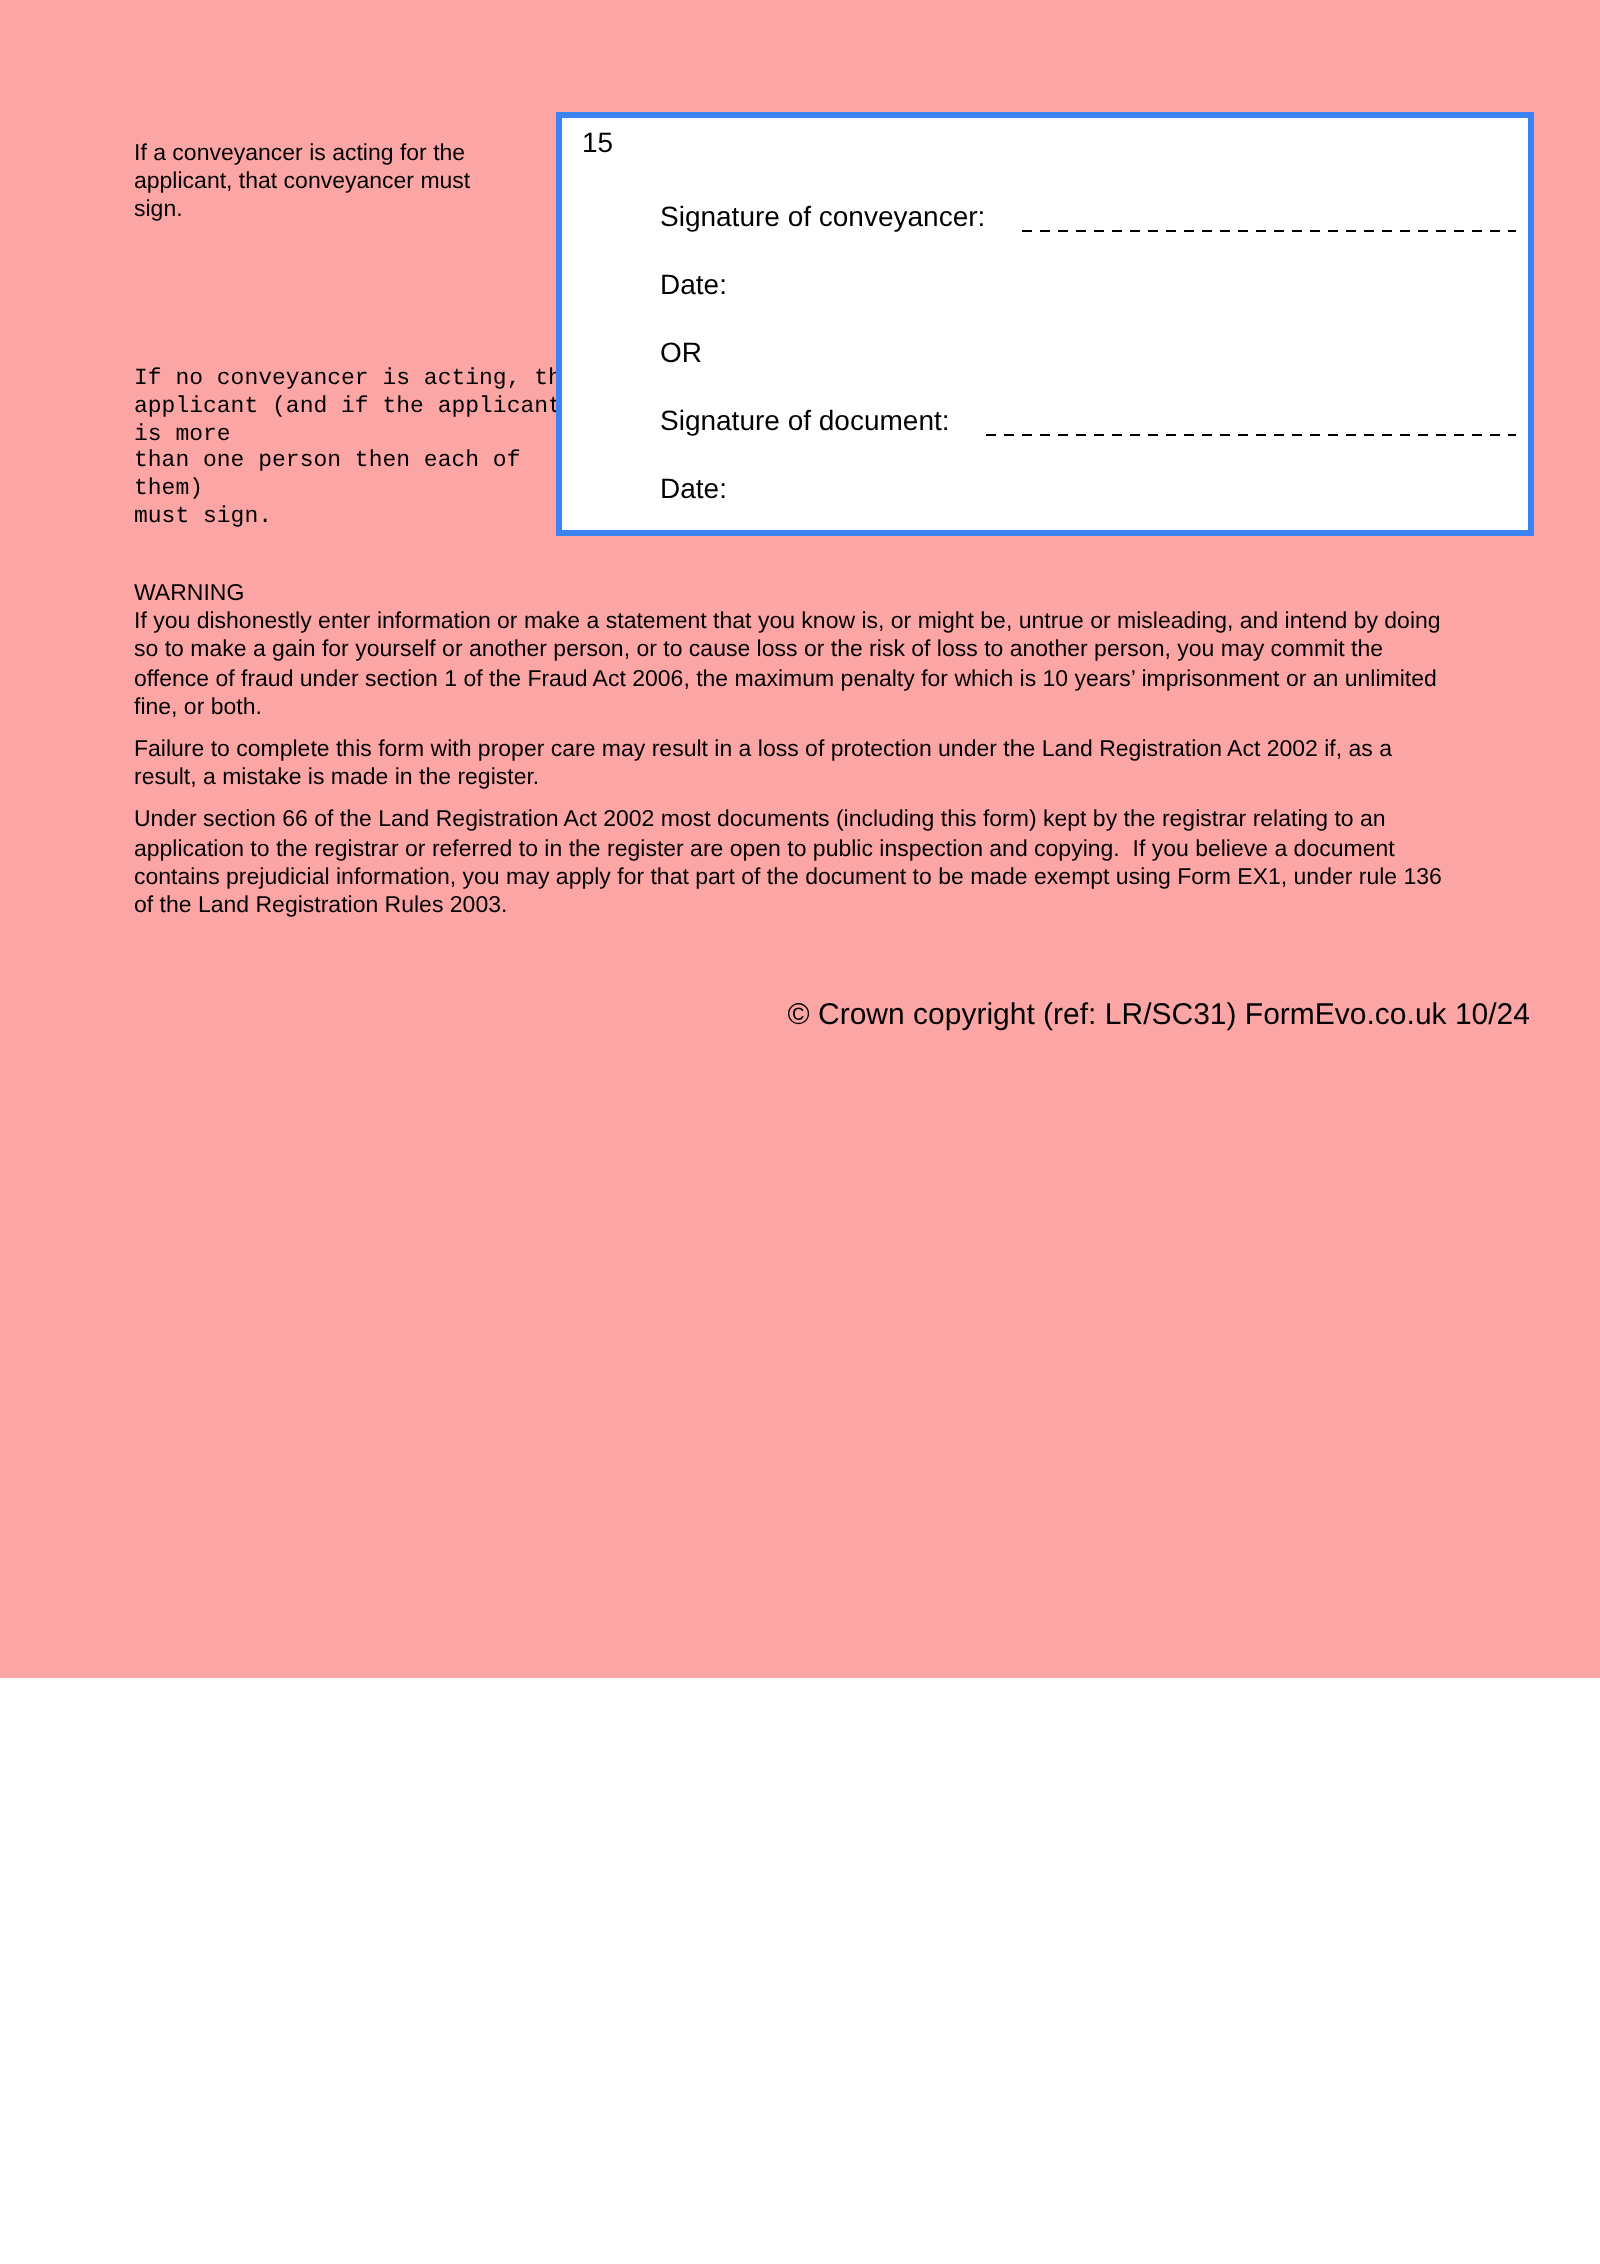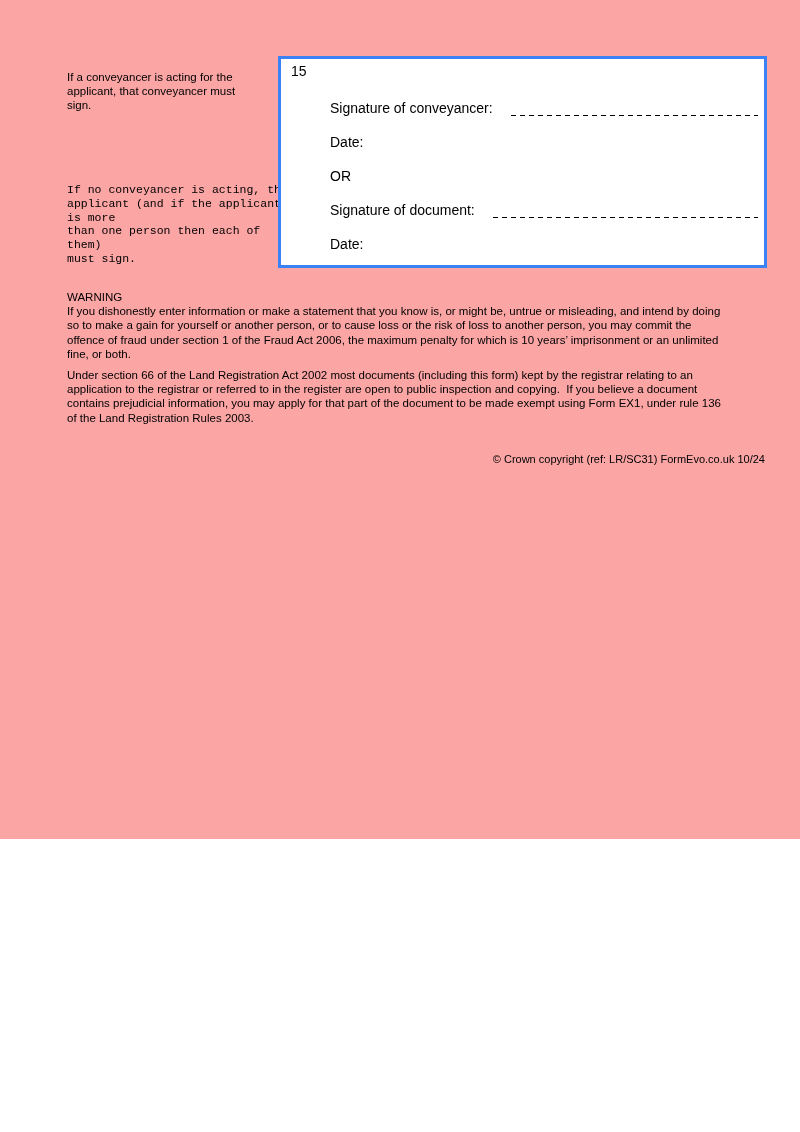--- a/index.html
+++ b/index.html
@@ -69,24 +69,24 @@
     font-size: 11.5px;
     line-height: 14.2px;
   }
   .content .warning-title { margin: 0; }
   .content p {
     margin: 0 0 7px 0;
     white-space: pre-wrap;
   }
   .footer {
     position: absolute;
-    left: 67px; top: 452px;
+    left: 67px; top: 500px;
     width: 698px;
     text-align: right;
-    font-size: 11px;
+    font-size: 15px;
     line-height: 15px;
   }
 </style>
 </head>
 <body>
 
 <div class="page">
 
   <div class="side-note n1">If a conveyancer is acting for the
 applicant, that conveyancer must
@@ -124,20 +124,22 @@
       </div>
     </div>
   </div>
 
   <div class="content">
     <div class="warning-title">WARNING</div>
     <p>If you dishonestly enter information or make a statement that you know is, or might be, untrue or misleading, and intend by doing
 so to make a gain for yourself or another person, or to cause loss or the risk of loss to another person, you may commit the
 offence of fraud under section 1 of the Fraud Act 2006, the maximum penalty for which is 10 years’ imprisonment or an unlimited
 fine, or both.</p>
+    <p>Failure to complete this form with proper care may result in a loss of protection under the Land Registration Act 2002 if, as a
+result, a mistake is made in the register.</p>
     <p>Under section 66 of the Land Registration Act 2002 most documents (including this form) kept by the registrar relating to an
 application to the registrar or referred to in the register are open to public inspection and copying.  If you believe a document
 contains prejudicial information, you may apply for that part of the document to be made exempt using Form EX1, under rule 136
 of the Land Registration Rules 2003.</p>
   </div>
 
   <div class="footer">© Crown copyright (ref: LR/SC31) FormEvo.co.uk 10/24</div>
 
 </div>
 

